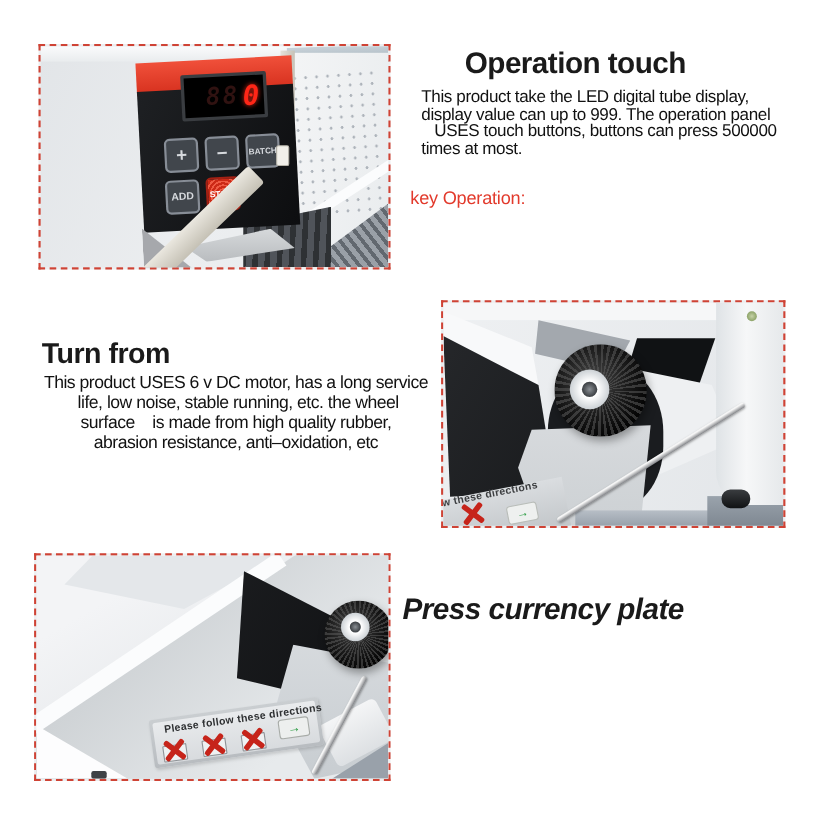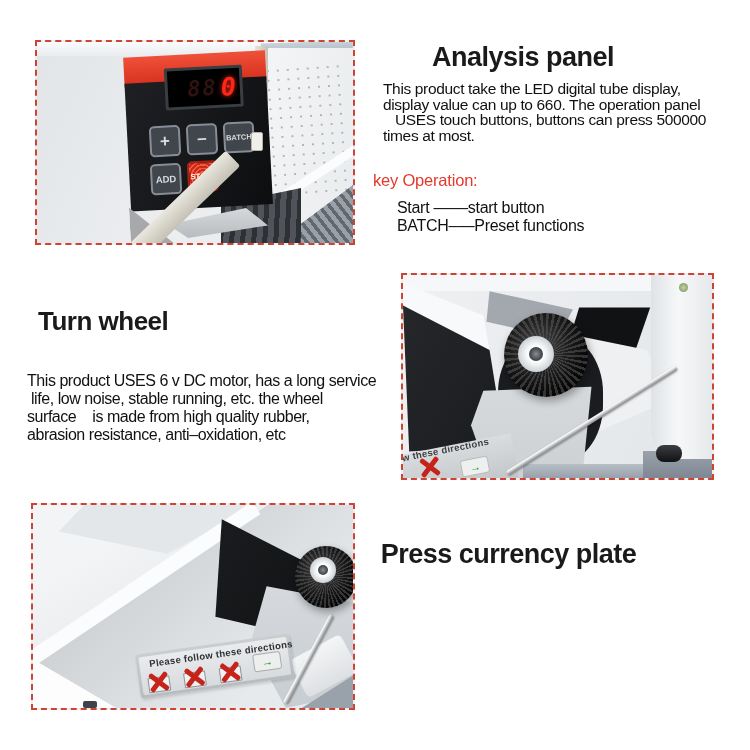--- a/index.html
+++ b/index.html
@@ -10,26 +10,26 @@
   .photo{position:absolute;border:2px dashed #cf4335;overflow:hidden;background:#eceef0;}
   #photoA{left:35px;top:40px;width:316px;height:201px;}
   #photoB{left:401px;top:273px;width:309px;height:203px;}
   #photoC{left:31px;top:503px;width:320px;height:203px;}
   .photo *{position:absolute;}
 
   
   .sec-title{position:absolute;font-weight:bold;letter-spacing:-0.5px;color:#1a1a1a;}
   #titleA{left:378px;top:42px;width:290px;text-align:center;font-size:27px;}
   #titleB{left:38px;top:306px;font-size:26px;}
-  #titleC{left:366px;top:539px;width:285px;text-align:center;font-size:27px;}
+  #titleC{left:366px;top:539px;width:285px;text-align:left;font-size:27px;font-style:italic;}
   .sec-body{position:absolute;white-space:pre-wrap;color:#111;}
   #bodyA{left:383px;top:81px;width:360px;font-size:15.5px;line-height:15.5px;letter-spacing:-0.35px;}
   #keyLabel{left:373px;top:171px;position:absolute;font-size:16.5px;color:#e23a2c;letter-spacing:-0.2px;}
   #keyItems{left:397px;top:199px;width:330px;font-size:16px;line-height:17.5px;letter-spacing:-0.3px;}
-  #bodyB{left:27px;top:372px;width:375px;font-size:16px;line-height:18px;letter-spacing:-0.45px;}
+  #bodyB{left:27px;top:340px;width:375px;font-size:16px;line-height:18px;letter-spacing:-0.45px;text-align:center;}
   #bodyC{left:363px;top:580px;width:380px;font-size:16px;line-height:16.3px;letter-spacing:-0.45px;}
 
   
   .pa-bg{inset:0;background:linear-gradient(115deg,#e2e5e8 0%,#eceef0 55%,#e5e8ea 100%);}
   .pa-topband{left:0;top:0;width:316px;height:14px;background:linear-gradient(#fafbfc,#e9ecee);}
   .pa-topstrip{left:224px;top:0;width:92px;height:14px;transform:rotate(-2deg);
                background:linear-gradient(#c9d3da,#a8b4bd);border-bottom:2px solid #93483f;}
   .pa-body{left:221px;top:6px;width:95px;height:195px;background:linear-gradient(100deg,#f4f5f6,#e9ecee);}
   .pa-dots{left:230px;top:22px;width:78px;height:132px;transform:rotate(-4deg);
            background-image:radial-gradient(circle,#aeb4bb 1.1px,rgba(0,0,0,0) 1.5px);
@@ -180,30 +180,28 @@
       <div class="key k-batch">BATCH</div>
       <div class="key k-add">ADD</div>
       <div class="key k-start">START</div>
       <div class="pa-tri"></div>
     </div>
     <div class="pa-lever"></div>
     <div class="pa-arm"></div>
     <div class="pa-latch"></div>
   </figure>
 
-  <h2 class="sec-title" id="titleA" style="margin:0">Analysis panel</h2>
+  <h2 class="sec-title" id="titleA" style="margin:0">Operation touch</h2>
   <p class="sec-body" id="bodyA" style="margin:0">This product take the LED digital tube display,
-display value can up to 660. The operation panel
+display value can up to 999. The operation panel
    USES touch buttons, buttons can press 500000
 times at most.</p>
   <div id="keyLabel">key Operation:</div>
-  <p class="sec-body" id="keyItems" style="margin:0">Start ––––start button
-BATCH–––Preset functions</p>
-
-  <h2 class="sec-title" id="titleB" style="margin:0">Turn wheel</h2>
+
+  <h2 class="sec-title" id="titleB" style="margin:0">Turn from</h2>
   <p class="sec-body" id="bodyB" style="margin:0">This product USES 6 v DC motor, has a long service
  life, low noise, stable running, etc. the wheel
 surface    is made from high quality rubber,
 abrasion resistance, anti–oxidation, etc</p>
 
   <figure class="photo" id="photoB" style="margin:0">
     <div class="pb-bg"></div>
     <div class="pb-topband"></div>
     <div class="pb-whitewedge"></div>
     <div class="pb-black-left"></div>

